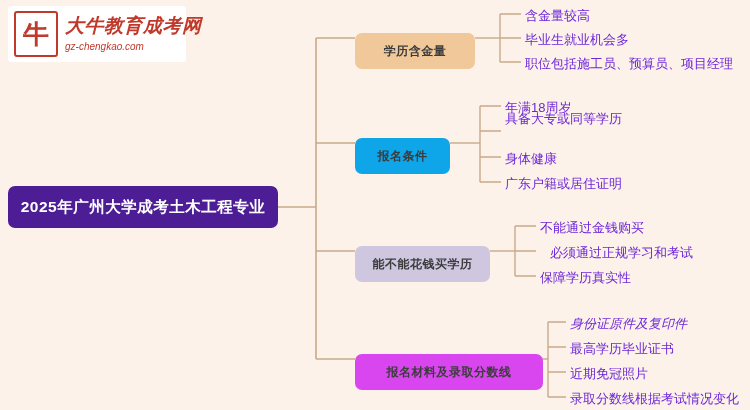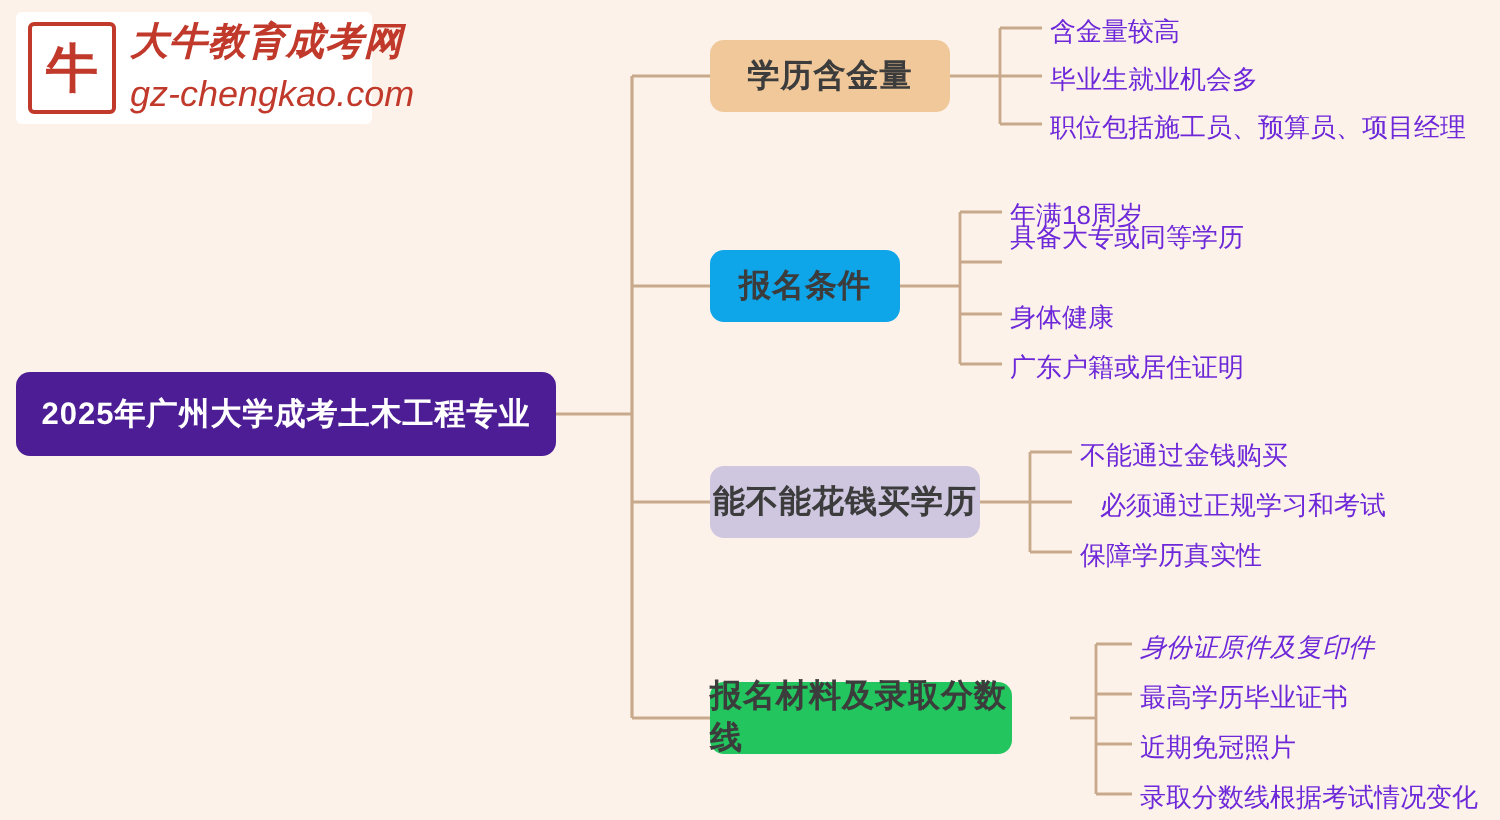--- a/index.html
+++ b/index.html
@@ -43,21 +43,21 @@
   #logo-text { margin-left: 7px; line-height: 1.15; font-style: italic; }
   #logo-title {
     color: #c0392b;
     font-size: 19px;
     font-weight: bold;
     letter-spacing: 0.5px;
     white-space: nowrap;
   }
   #logo-sub {
     color: #c0392b;
-    font-size: 18px;
+    font-size: 10px;
     margin-top: 4px;
     white-space: nowrap;
     font-family: "Liberation Sans", sans-serif;
   }
 
   
   #root-node {
     position: absolute;
     left: 8px;
     top: 186px;
@@ -75,29 +75,30 @@
   }
 
   
   .branch {
     position: absolute;
     height: 36px;
     border-radius: 7px;
     display: flex;
     align-items: center;
     justify-content: center;
-    font-size: 16px;
+    font-size: 12px;
     font-weight: bold;
     color: #3c3c3c;
     letter-spacing: 0.5px;
+    margin-top: 13px;
   }
   #branch-0 { left: 355px; top: 20px;  width: 120px; background: #f0c89a; }
   #branch-1 { left: 355px; top: 125px; width: 95px;  background: #0ea5e9; }
   #branch-2 { left: 355px; top: 233px; width: 135px; background: #cfc6e0; }
-  #branch-3 { left: 355px; top: 341px; width: 151px; background: #22c55e; font-family: Liberation Mono, monospace; }
+  #branch-3 { left: 355px; top: 341px; width: 188px; background: #d946ef; font-family: Liberation Mono, monospace; }
 
   
   .leaf {
     position: absolute;
     font-size: 13px;
     color: #6d28d9;
     white-space: nowrap;
     line-height: 1;
   }
 

